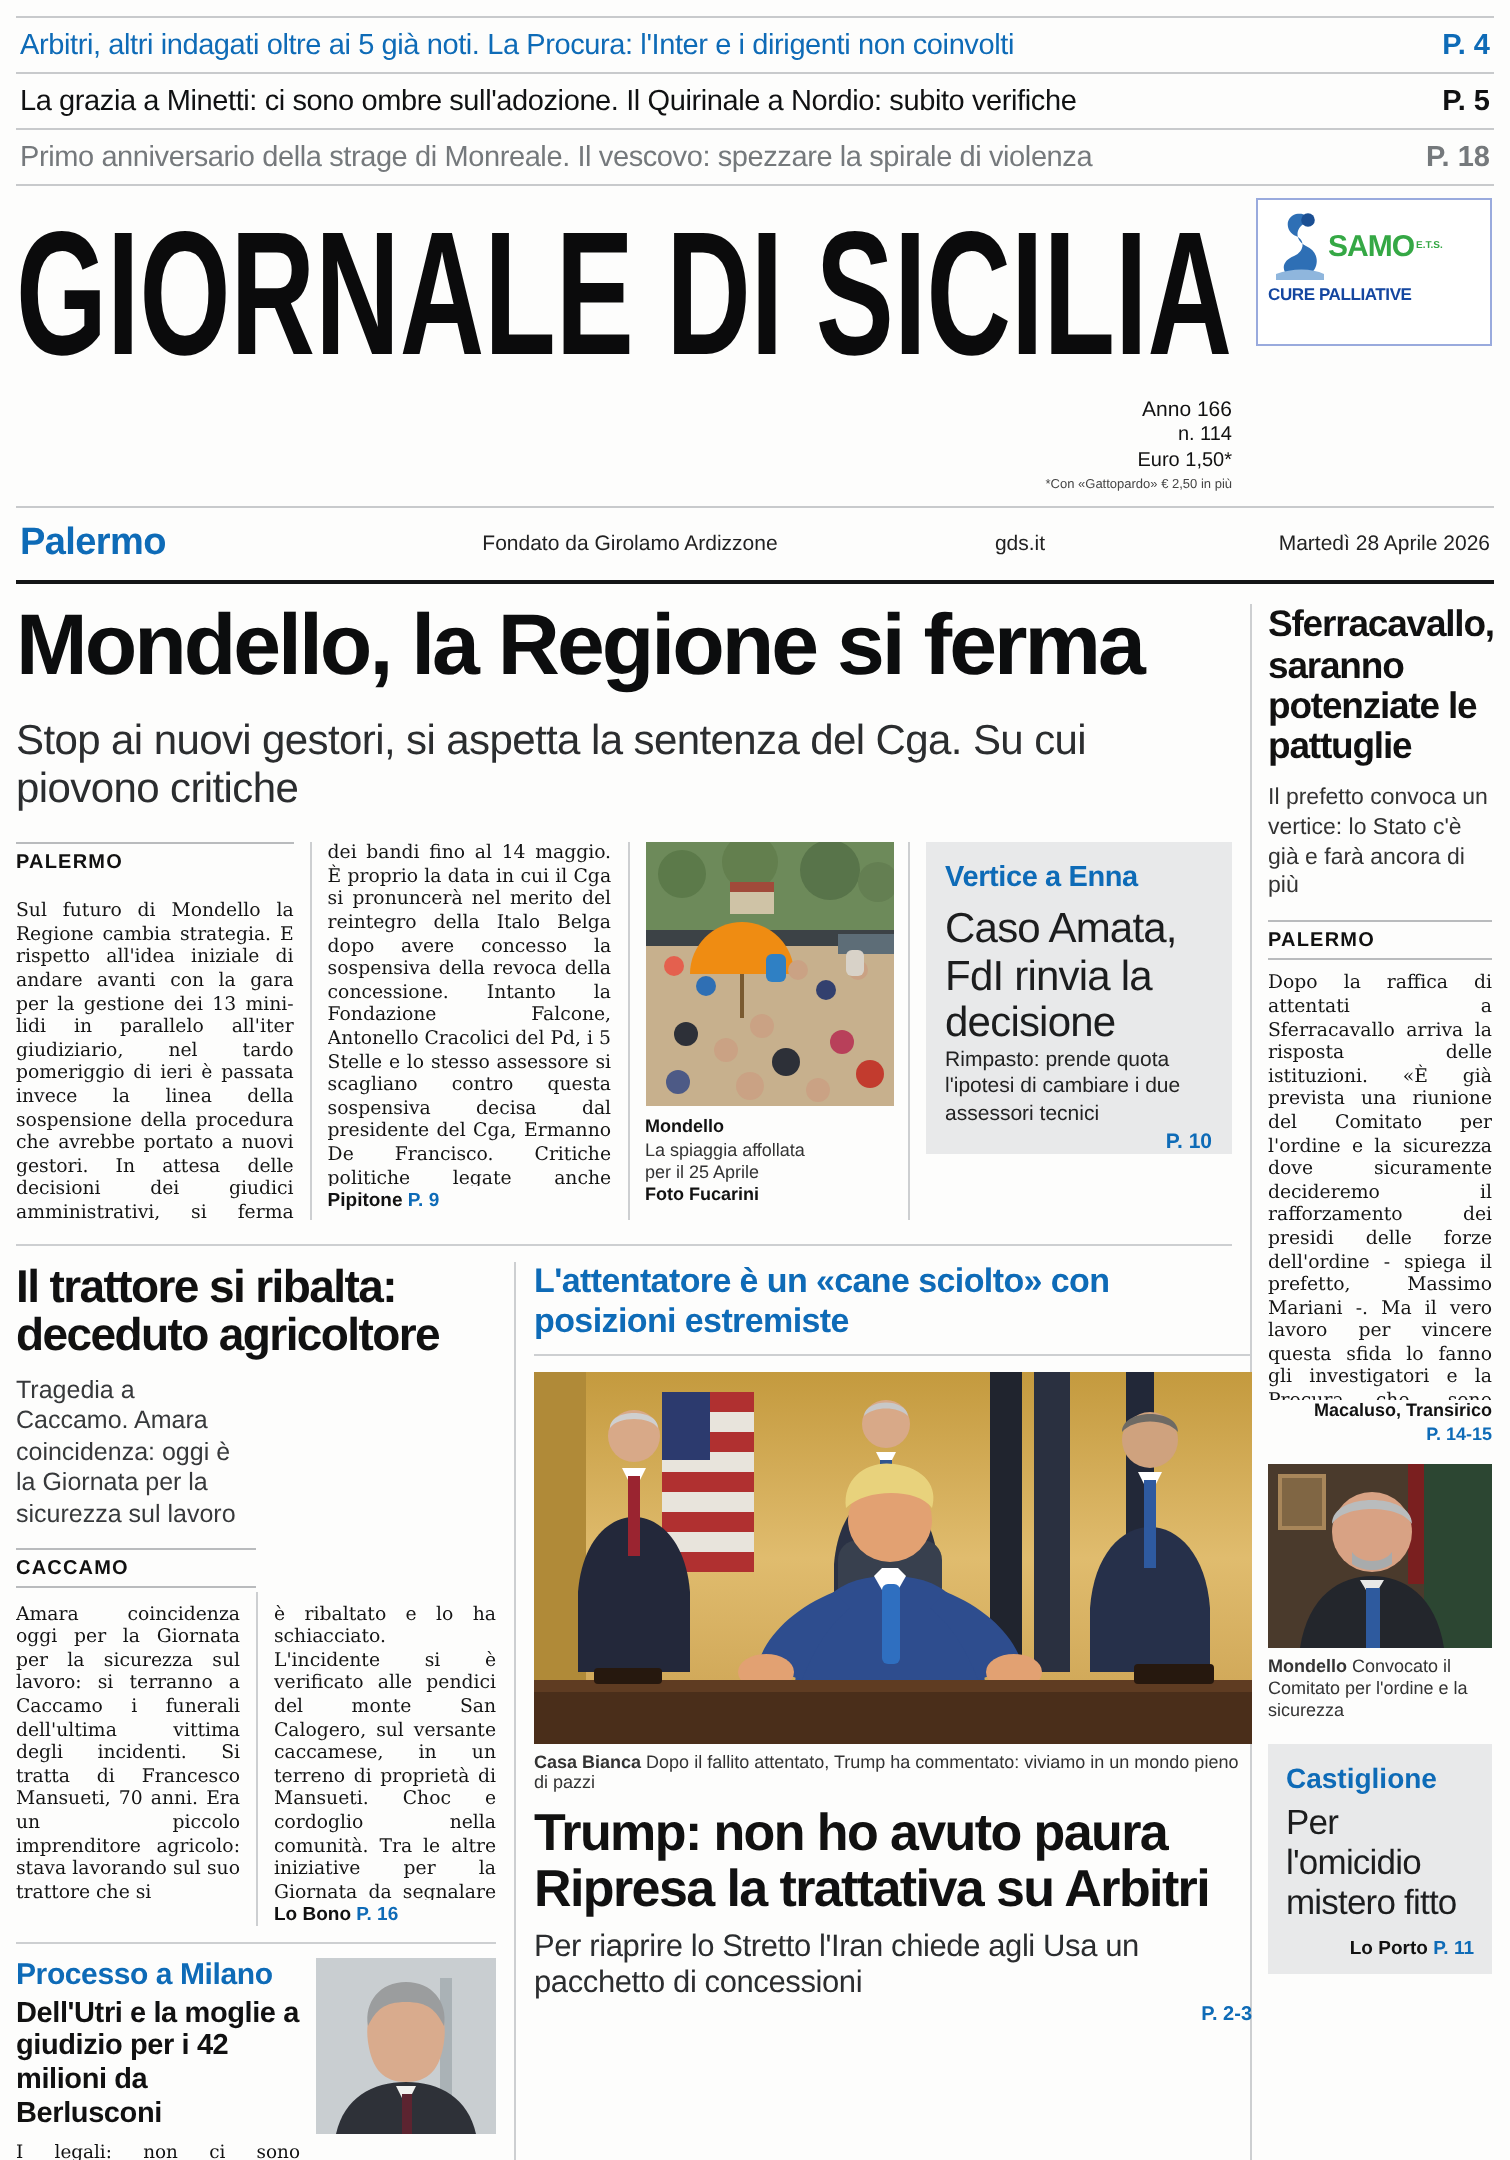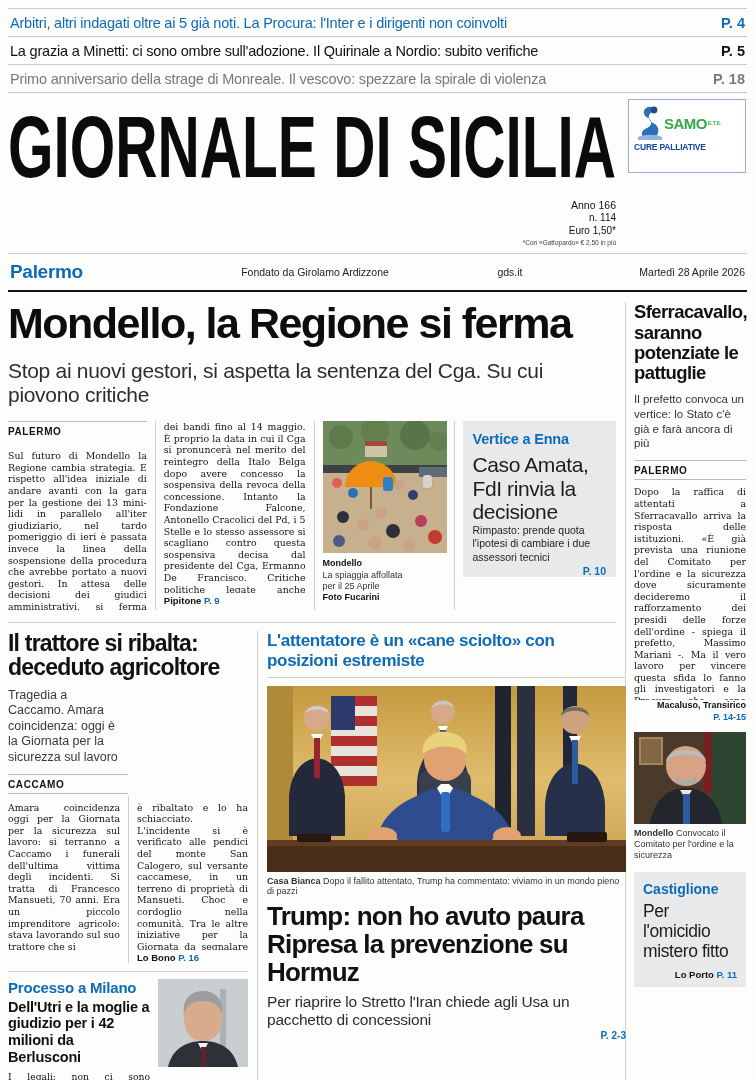--- a/index.html
+++ b/index.html
@@ -339,21 +339,21 @@
             <rect x="0" y="154" width="359" height="6" fill="#5f3c22"></rect>
             <rect x="300" y="146" width="40" height="10" rx="2" fill="#26180e"></rect>
             <rect x="30" y="148" width="34" height="8" rx="2" fill="#26180e"></rect>
           </svg>
           <div class="trump-caption">
             <b>Casa Bianca</b>
             <span>Dopo il fallito attentato, Trump ha commentato: viviamo in un mondo pieno di pazzi</span>
           </div>
           <h2 class="trump-title">
             <span>Trump: non ho avuto paura</span><br>
-            <span>Ripresa la prevenzione su Hormuz</span>
+            <span>Ripresa la trattativa su Arbitri</span>
           </h2>
           <div class="trump-sub">Per riaprire lo Stretto l'Iran chiede agli Usa un pacchetto di concessioni</div>
           <div class="trump-page pageref">P. 2-3</div>
         </div>
       </div>
     </div>
 
     <div class="sidebar">
       <h2 class="sb-title">Sferracavallo, saranno potenziate le pattuglie</h2>
       <div class="sb-sub">Il prefetto convoca un vertice: lo Stato c'è già e farà ancora di più</div>

